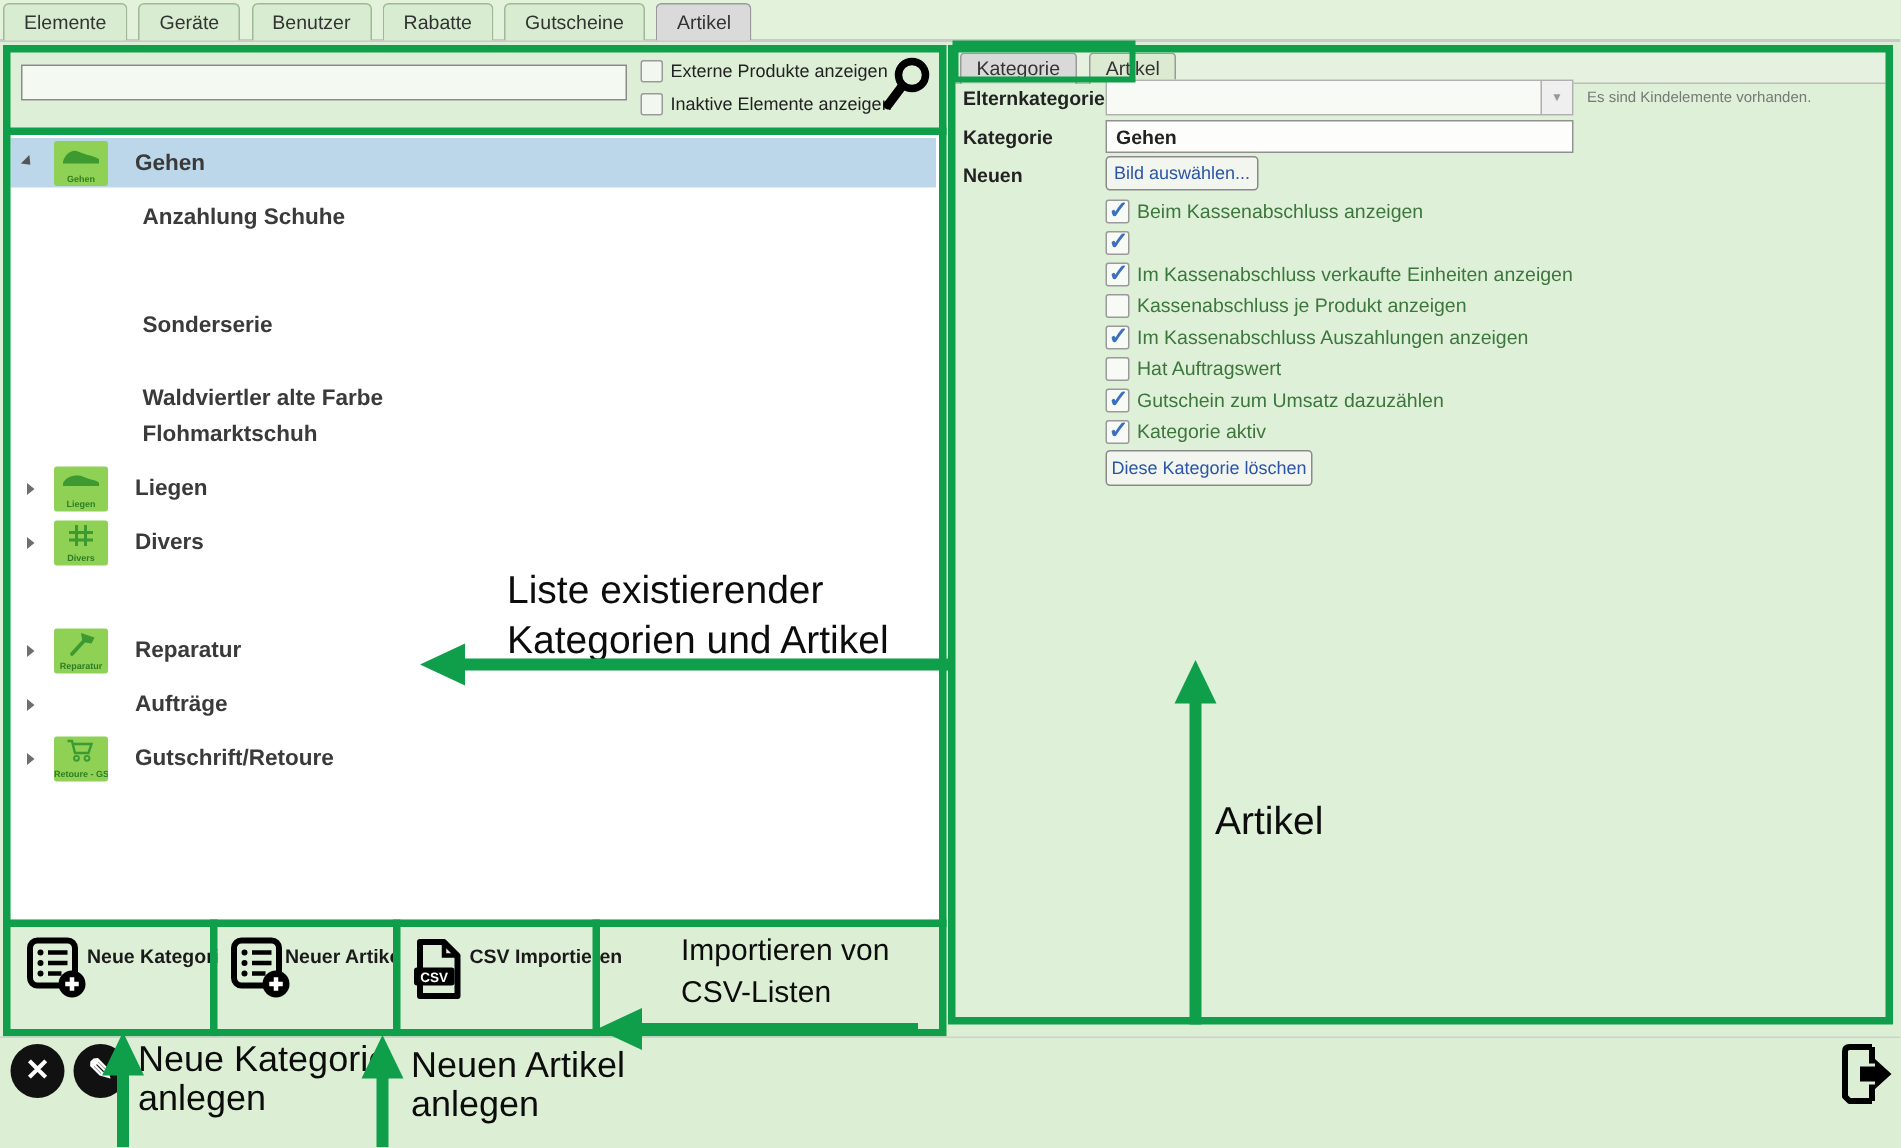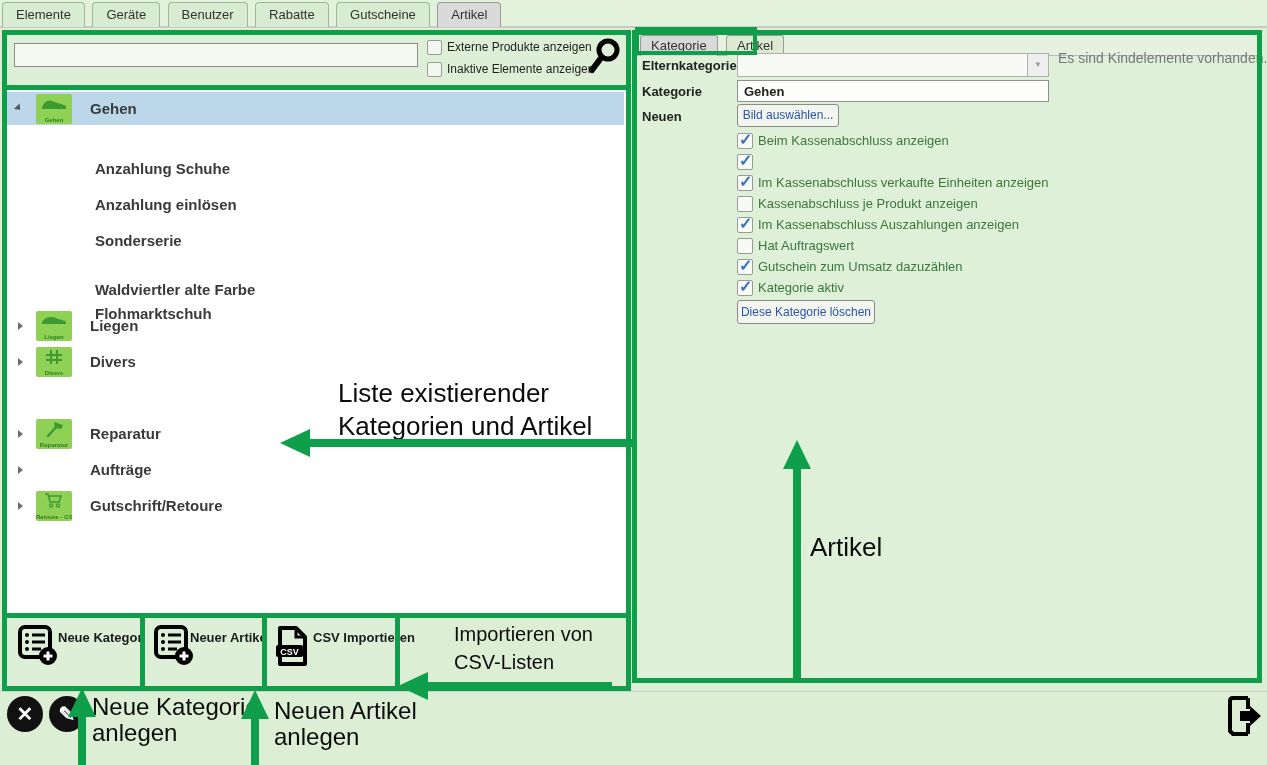--- a/index.html
+++ b/index.html
@@ -27,38 +27,38 @@
 
   .tree-area{position:absolute;left:7px;top:90px;width:619px;height:523px;background:#ffffff;}
   .trow{position:absolute;left:7px;width:617px;height:36px;}
   .trow.sel{background:#bcd7ea;}
   .caret-c{position:absolute;left:11px;top:13px;width:0;height:0;border-top:4px solid transparent;border-bottom:4px solid transparent;border-left:5px solid #6e6e6e;}
   .caret-e{position:absolute;left:9px;top:12px;width:0;height:0;border-top:4px solid transparent;border-bottom:4px solid transparent;border-left:5px solid #555;transform:rotate(45deg);}
   .ticon{position:absolute;left:29px;top:2px;width:36px;height:30px;background:#8ed155;border-radius:2px;overflow:hidden;}
   .ticon svg{position:absolute;top:1px;left:50%;transform:translateX(-50%);}
   .ticon .lbl{position:absolute;bottom:0;left:0;right:0;text-align:center;font-size:6px;line-height:7px;color:#2e7d23;font-weight:bold;white-space:nowrap;}
   .tlabel{position:absolute;left:83px;top:8px;font-size:15px;font-weight:bold;color:#3a3a3a;white-space:nowrap;}
-  .trow.child .tlabel{left:88px;margin-top:24px;}
+  .trow.child .tlabel{left:88px;}
 
   .btn-cell{position:absolute;top:618px;height:68px;background:#ddf0d7;}
   .btn-cell .blabel{position:absolute;font-size:13px;font-weight:bold;color:#1a1a1a;white-space:nowrap;}
 
   
   .rp-strip{position:absolute;left:637px;top:35px;width:620px;height:20px;background:#e6f2df;border-bottom:1px solid #bcbcbc;}
   .rtab{display:inline-block;margin:0 1px 0 3px;padding:2px 10px 3px 10px;font-size:13px;color:#333;background:#dcead2;
         border:1px solid #9a9a9a;border-bottom:none;border-radius:3px 3px 0 0;}
   .rtab.active{background:#d9d9d9;}
   .rp-body{position:absolute;left:637px;top:56px;width:620px;height:622px;background:#def1d8;}
   .flabel{position:absolute;font-size:13px;font-weight:bold;color:#222;white-space:nowrap;}
   .combo{position:absolute;left:737px;top:53px;width:312px;height:24px;background:#f7faf5;border:1px solid #b0b0b0;box-sizing:border-box;}
   .combo .val{position:absolute;left:6px;top:4px;font-size:13px;color:#333;}
   .combo .dd{position:absolute;right:0;top:0;width:20px;height:22px;border-left:1px solid #b0b0b0;background:#efefef;text-align:center;font-size:8px;color:#999;line-height:22px;}
   .tinput{position:absolute;left:737px;top:80px;width:312px;height:22px;background:#fdfdfb;border:1px solid #909090;
           font-size:13px;font-weight:bold;color:#222;padding:0 6px;box-sizing:border-box;font-family:"Liberation Sans",sans-serif;}
-  .hint{position:absolute;left:1058px;top:50px;font-size:14px;color:#777;white-space:nowrap;}
+  .hint{position:absolute;left:1058px;top:60px;font-size:10px;color:#777;white-space:nowrap;}
   .sbtn{position:absolute;background:#f2f6ef;border:1px solid #8a8a8a;border-radius:3px;font-size:12px;color:#2b55a8;
         text-align:center;box-sizing:border-box;white-space:nowrap;}
   .rcb{position:absolute;left:737px;width:14px;height:14px;background:#f7faf5;border:1px solid #9a9a9a;border-radius:2px;}
   .rcb.checked::after{content:"✓";position:absolute;left:1px;top:-4px;color:#3b6fc0;font-weight:bold;font-size:16px;}
   .rcb-label{position:absolute;left:758px;font-size:13px;color:#3c763d;white-space:nowrap;}
 
   
   .bottom-bar{position:absolute;left:0;top:691px;width:1267px;height:74px;background:#dcefd4;border-top:1px solid #cfcfcf;}
   .circle-btn{position:absolute;width:36px;height:36px;border-radius:50%;background:#111;color:#fff;text-align:center;}
   .circle-btn span{font-size:20px;font-weight:bold;line-height:36px;}
@@ -100,23 +100,20 @@
     <span class="ticon">
       <svg width="30" height="18" viewBox="0 0 30 18">
         <path d="M3 13 C4 8 9 4 13 6 C17 8 24 9 27 11 L27 14 L3 14 Z" fill="#3c9a31"></path>
       </svg>
       <span class="lbl">Gehen</span>
     </span>
     <span class="tlabel">Gehen</span>
   </div>
   <div class="trow child" style="top:128px;">
     <span class="tlabel">Anzahlung Schuhe</span>
-  </div>
-  <div class="trow child" style="top:164px;">
-    <span class="tlabel">Anzahlung einlösen</span>
   </div>
   <div class="trow child" style="top:200px;text-align:center;">
     <span class="tlabel">Sonderserie</span>
   </div>
   <div class="trow child" style="top:249px;">
     <span class="tlabel">Waldviertler alte Farbe</span>
   </div>
   <div class="trow child" style="top:273px;">
     <span class="tlabel">Flohmarktschuh</span>
   </div>

